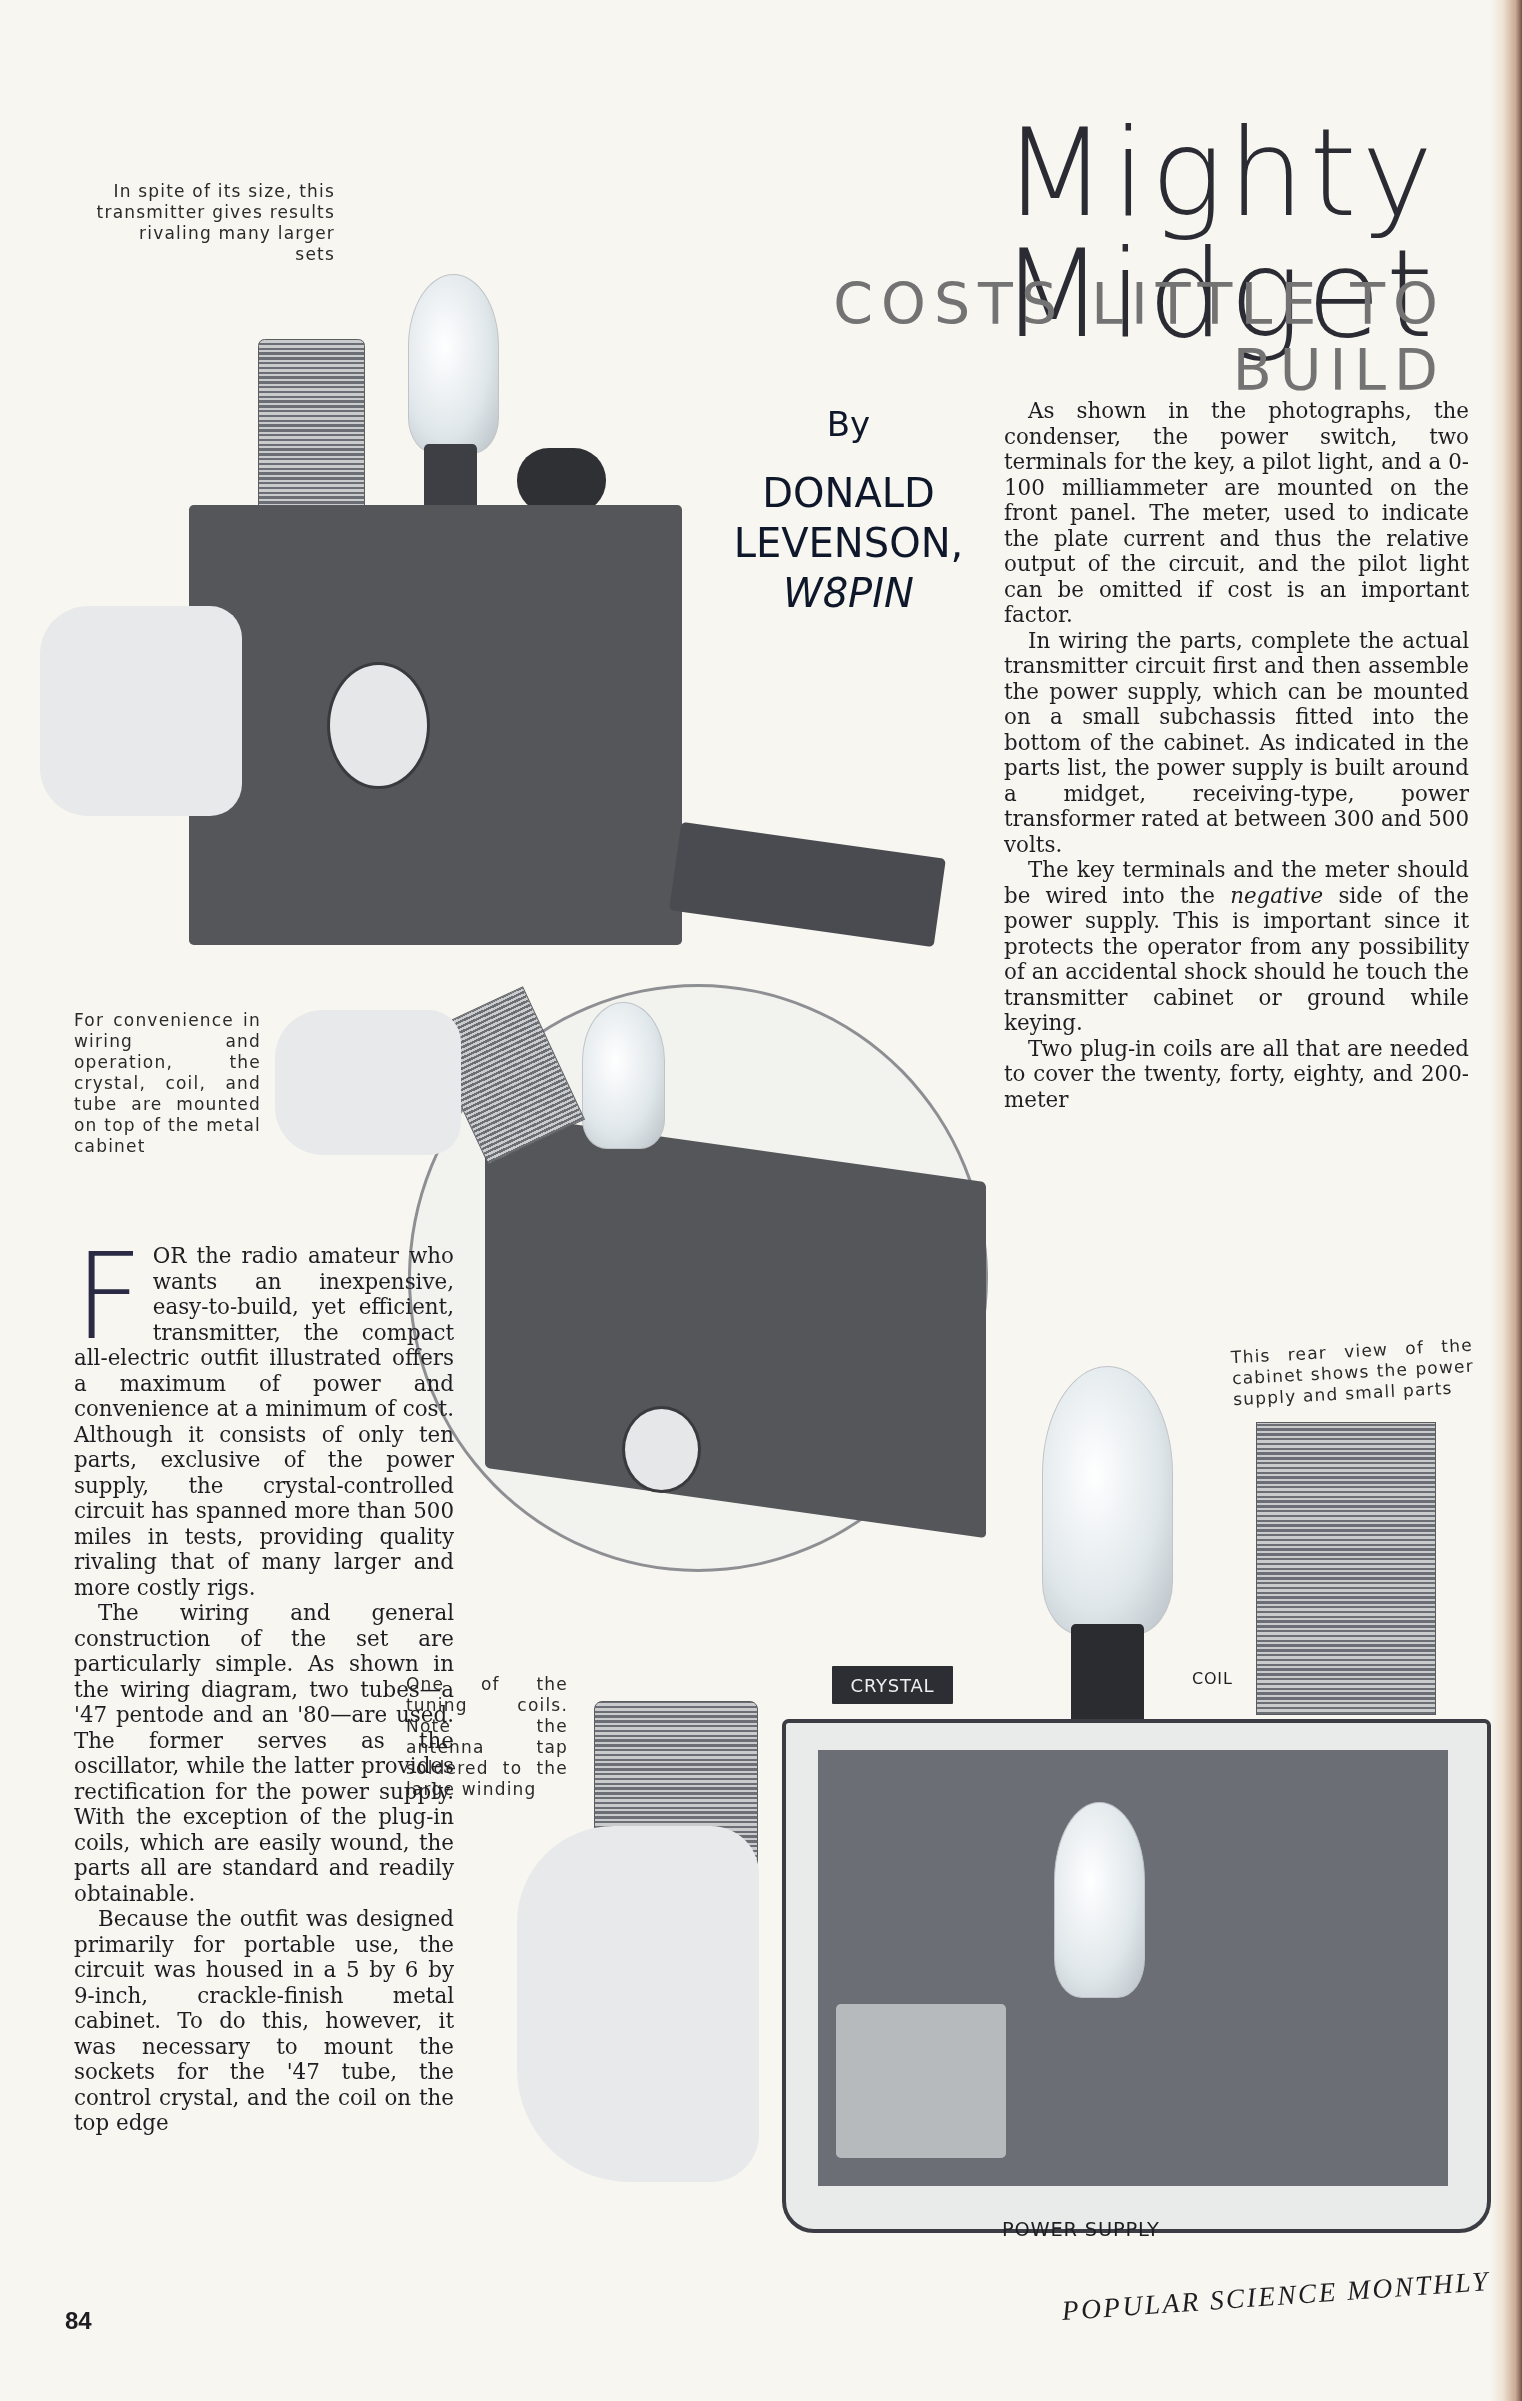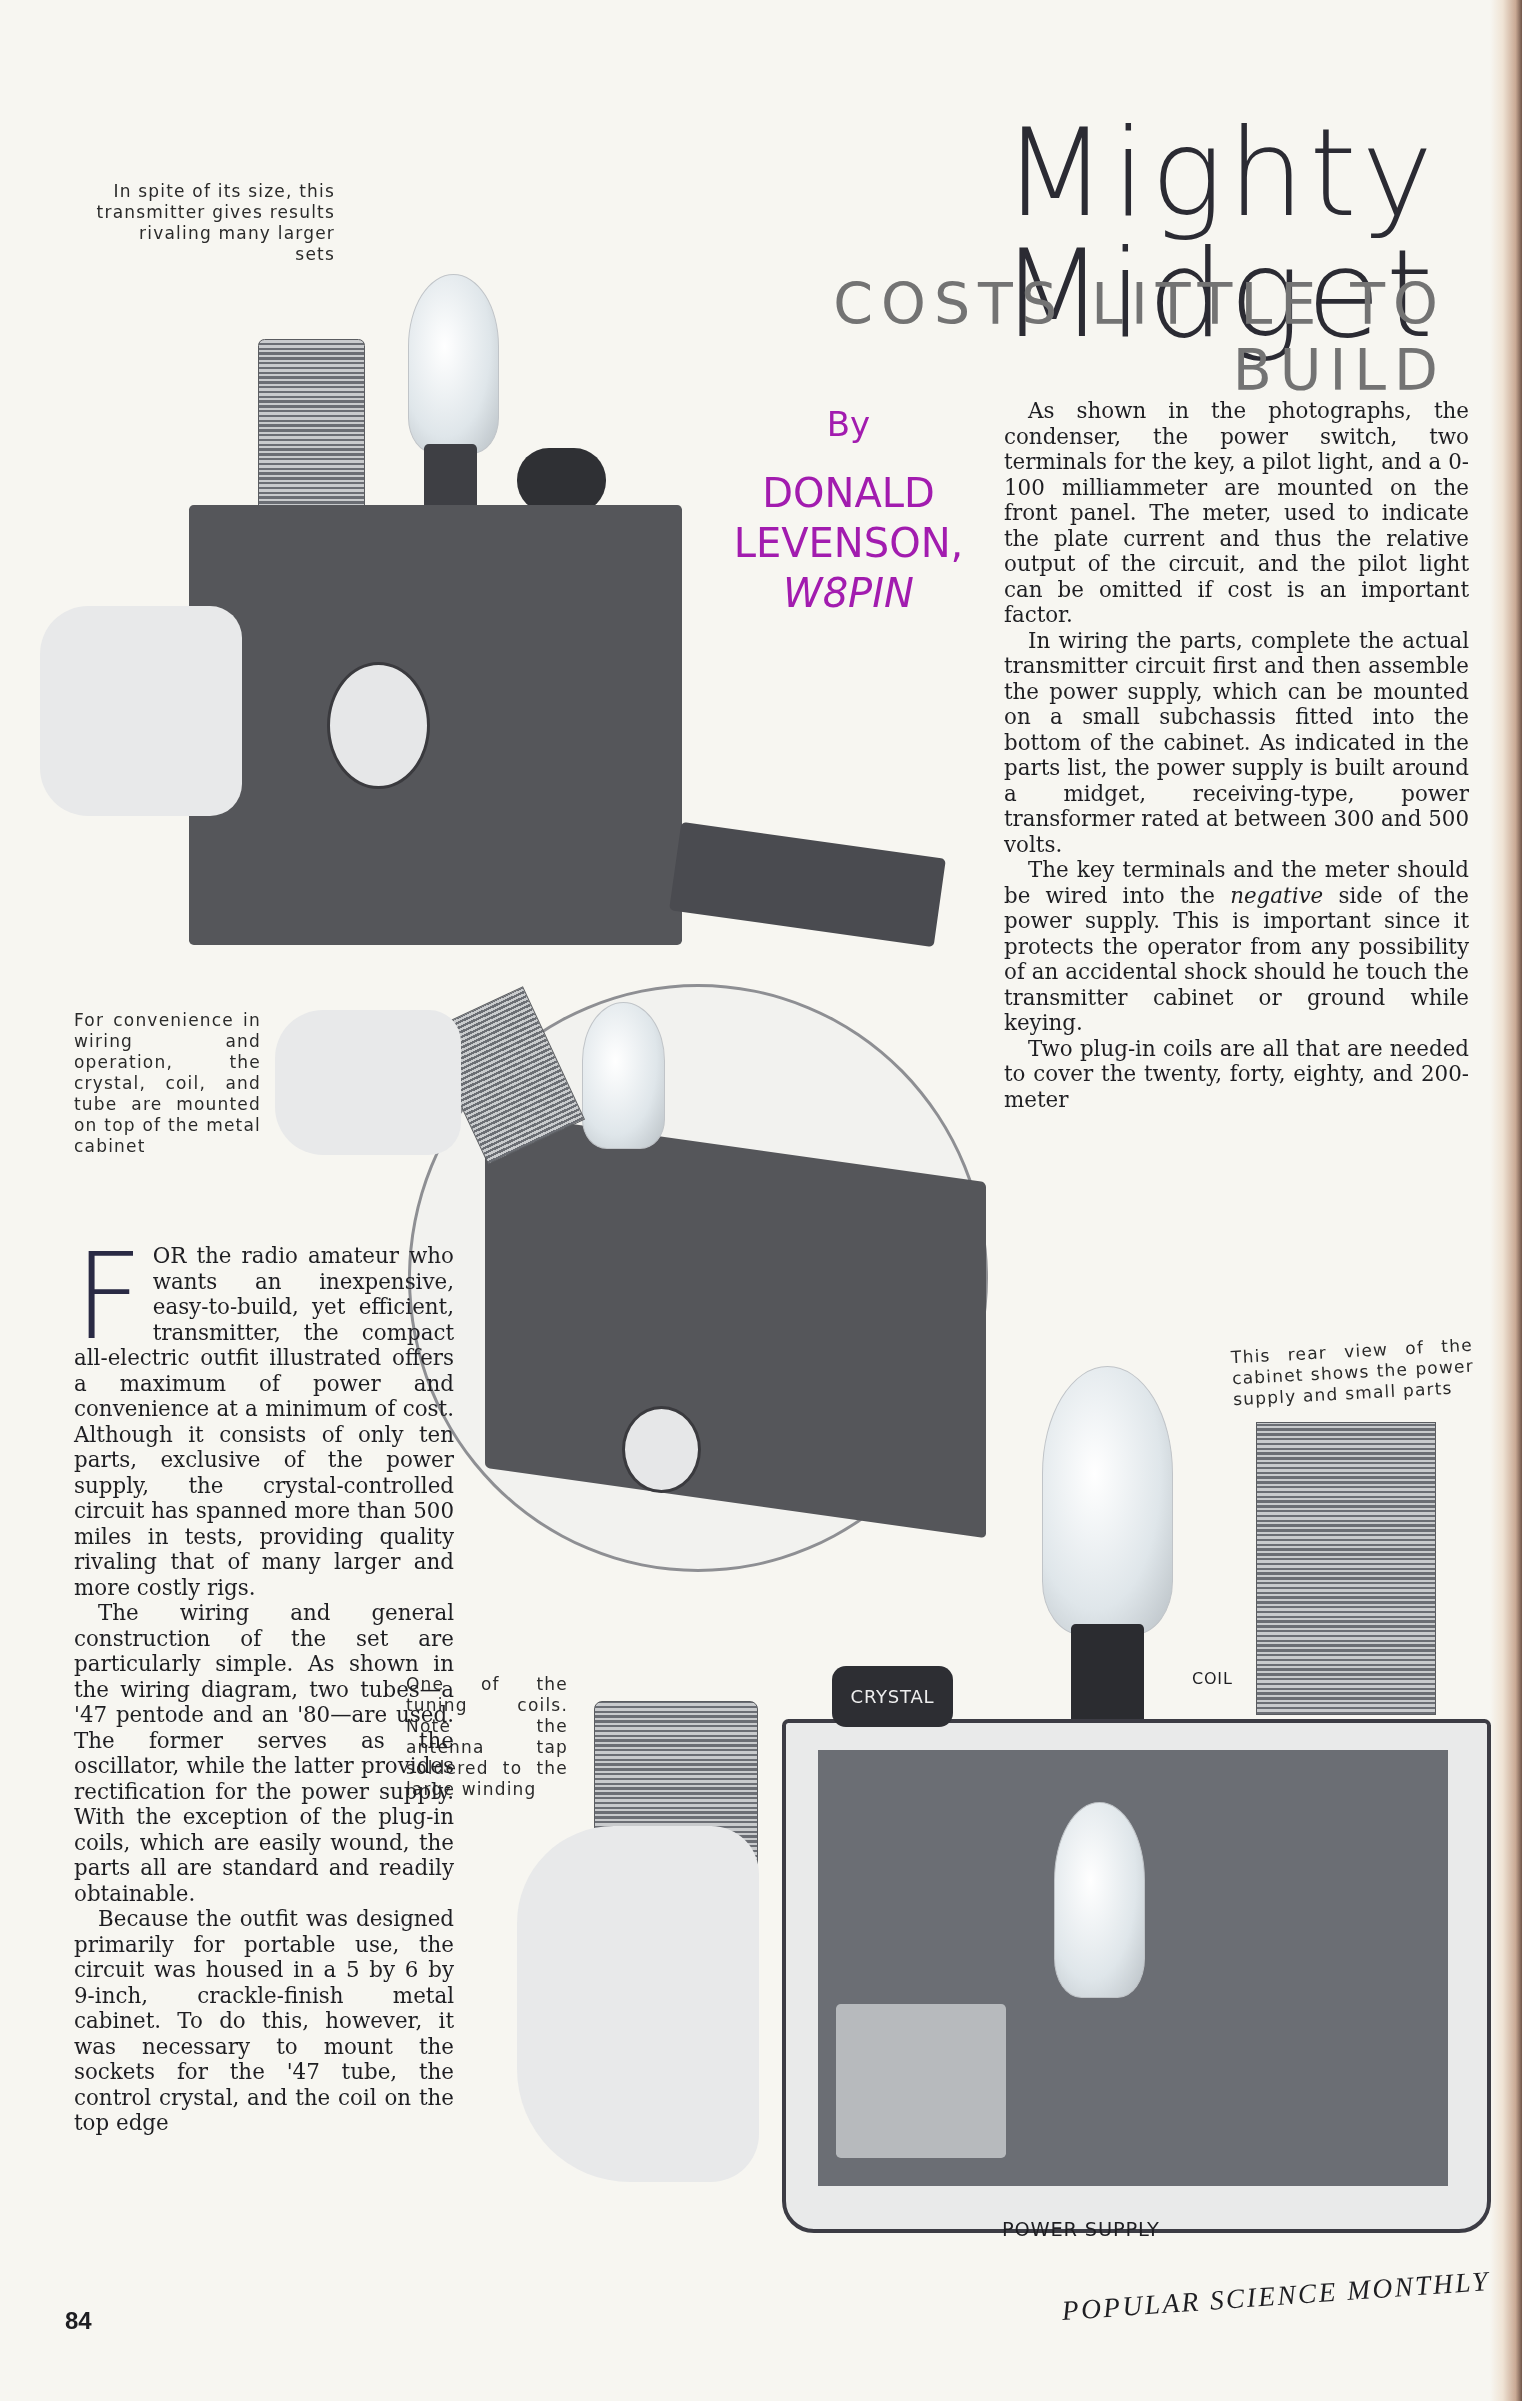--- a/index.html
+++ b/index.html
@@ -18,21 +18,21 @@
     left:525px; top:113px; width:913px; text-align:right;
     font-family:"DejaVu Sans", sans-serif; font-weight:300;
     font-size:121px; line-height:121px; letter-spacing:4.8px; color:#2b2b33;
   }
   .subtitle {
     left:614px; top:271px; width:832px; text-align:right;
     font-family:"DejaVu Sans", sans-serif; font-size:57px; letter-spacing:8px; color:#737373;
   }
   .byline {
     left:719px; top:404px; width:259px; text-align:center;
-    font-family:"DejaVu Sans", sans-serif; color:#a21caf;
+    font-family:"DejaVu Sans", sans-serif; color:#0f172a;
   }
   .byline .by { font-size:34px; margin-bottom:24px; }
   .byline .name { font-size:40px; line-height:50px; }
   .byline .call { font-size:40px; font-style:italic; line-height:50px; }
   .caption {
     font-family:"DejaVu Sans", sans-serif; font-size:17px; line-height:21px;
     letter-spacing:1.2px; color:#2a2a2a; text-align:justify;
   }
   .cap1 { left:93px; top:181px; width:242px; text-align:right; }
   .cap2 { left:74px; top:1010px; width:187px; }
@@ -61,22 +61,22 @@
   .circle-frame {
     left:408px; top:984px; width:574px; height:582px; border-radius:50%;
     border:3.2px solid #8e8f93; background:#f2f2ef;
   }
   .rear-frame {
     left:782px; top:1719px; width:701px; height:506px;
     background:#e9eaea; border:4.8px solid #3c3c44; border-radius:6.5px 6.5px 32px 32px;
   }
   .rear-inner { left:818px; top:1750px; width:630px; height:436px; background:#6b6e74; }
   .label-crystal {
-    left:832px; top:1666px; width:121px; height:61px; background:#2d2e33; color:#eee;
-    border-radius:14px; font-family:"DejaVu Sans", sans-serif; font-size:18px; letter-spacing:0.8px;
+    left:832px; top:1666px; width:121px; height:38px; background:#2d2e33; color:#eee;
+    border-radius:1px; font-family:"DejaVu Sans", sans-serif; font-size:18px; letter-spacing:0.8px;
     display:flex; align-items:center; justify-content:center;
   }
   .label-coil { left:1192px; top:1669px; font-family:"DejaVu Sans", sans-serif; font-size:16px; letter-spacing:0.8px; }
   .label-power {
     left:1002px; top:2218px; font-family:"DejaVu Sans", sans-serif; font-size:19.4px; letter-spacing:0.8px;
   }
   .tube {
     background:radial-gradient(ellipse at 40% 40%, #ffffff 0%, #dfe6ea 60%, #b8bfc4 100%);
     border-radius:50% 50% 30% 30% / 40% 40% 20% 20%; border:1.6px solid #c0c4c8;
   }

